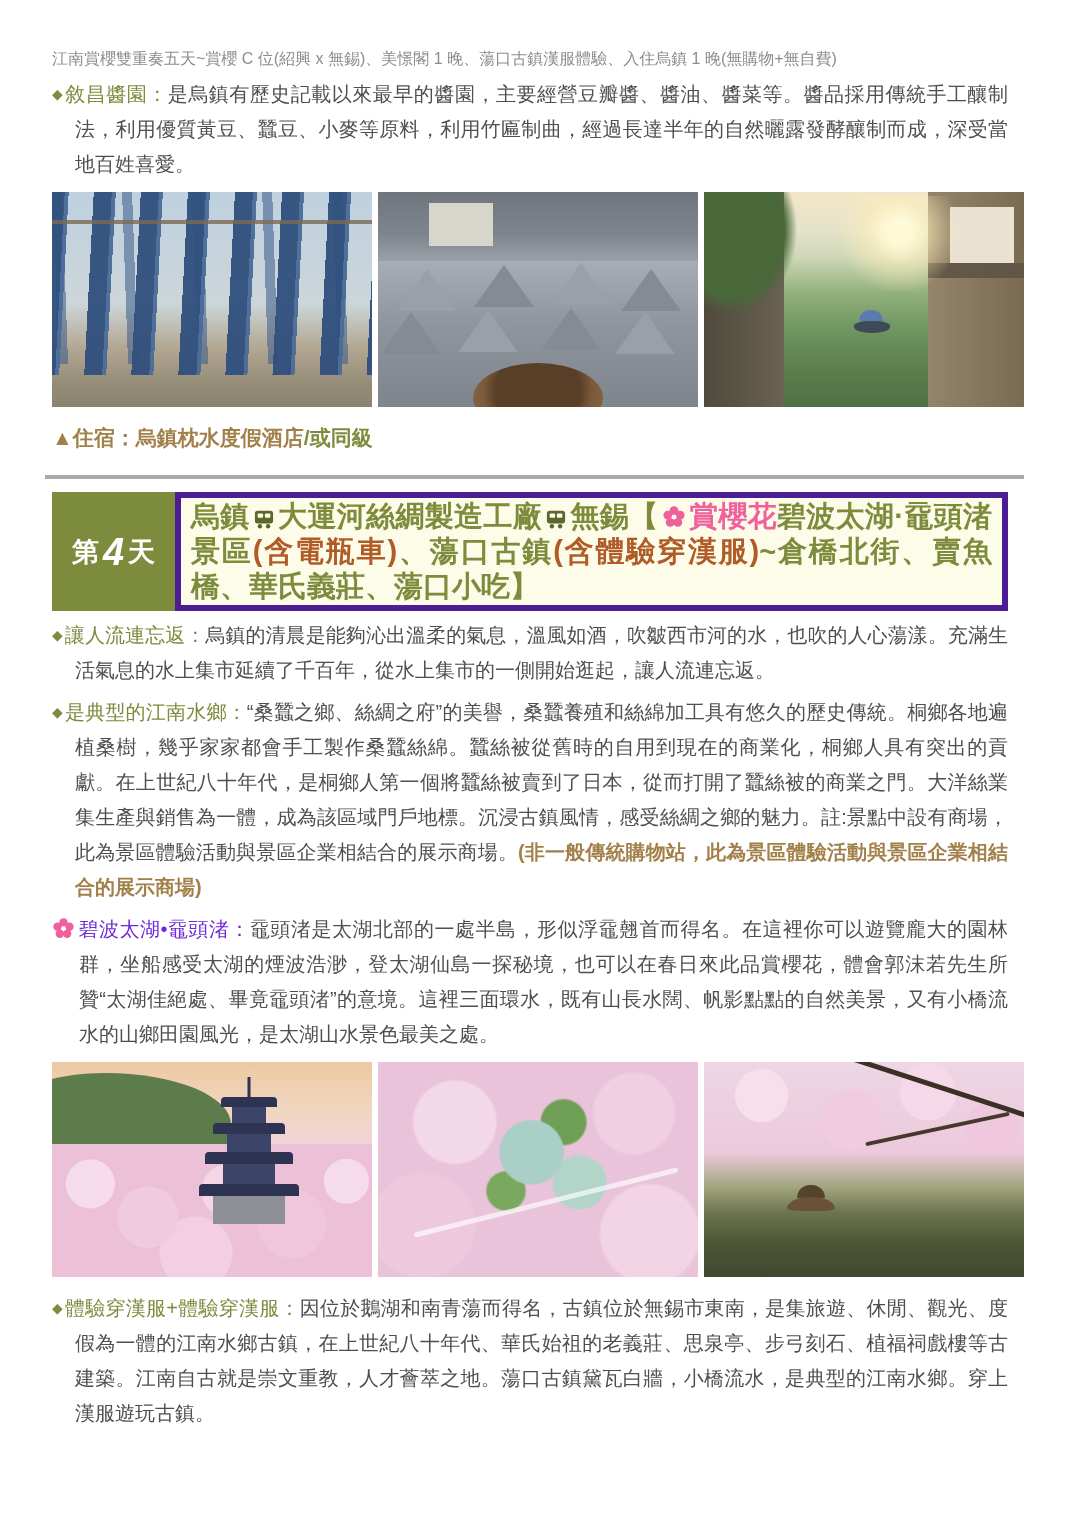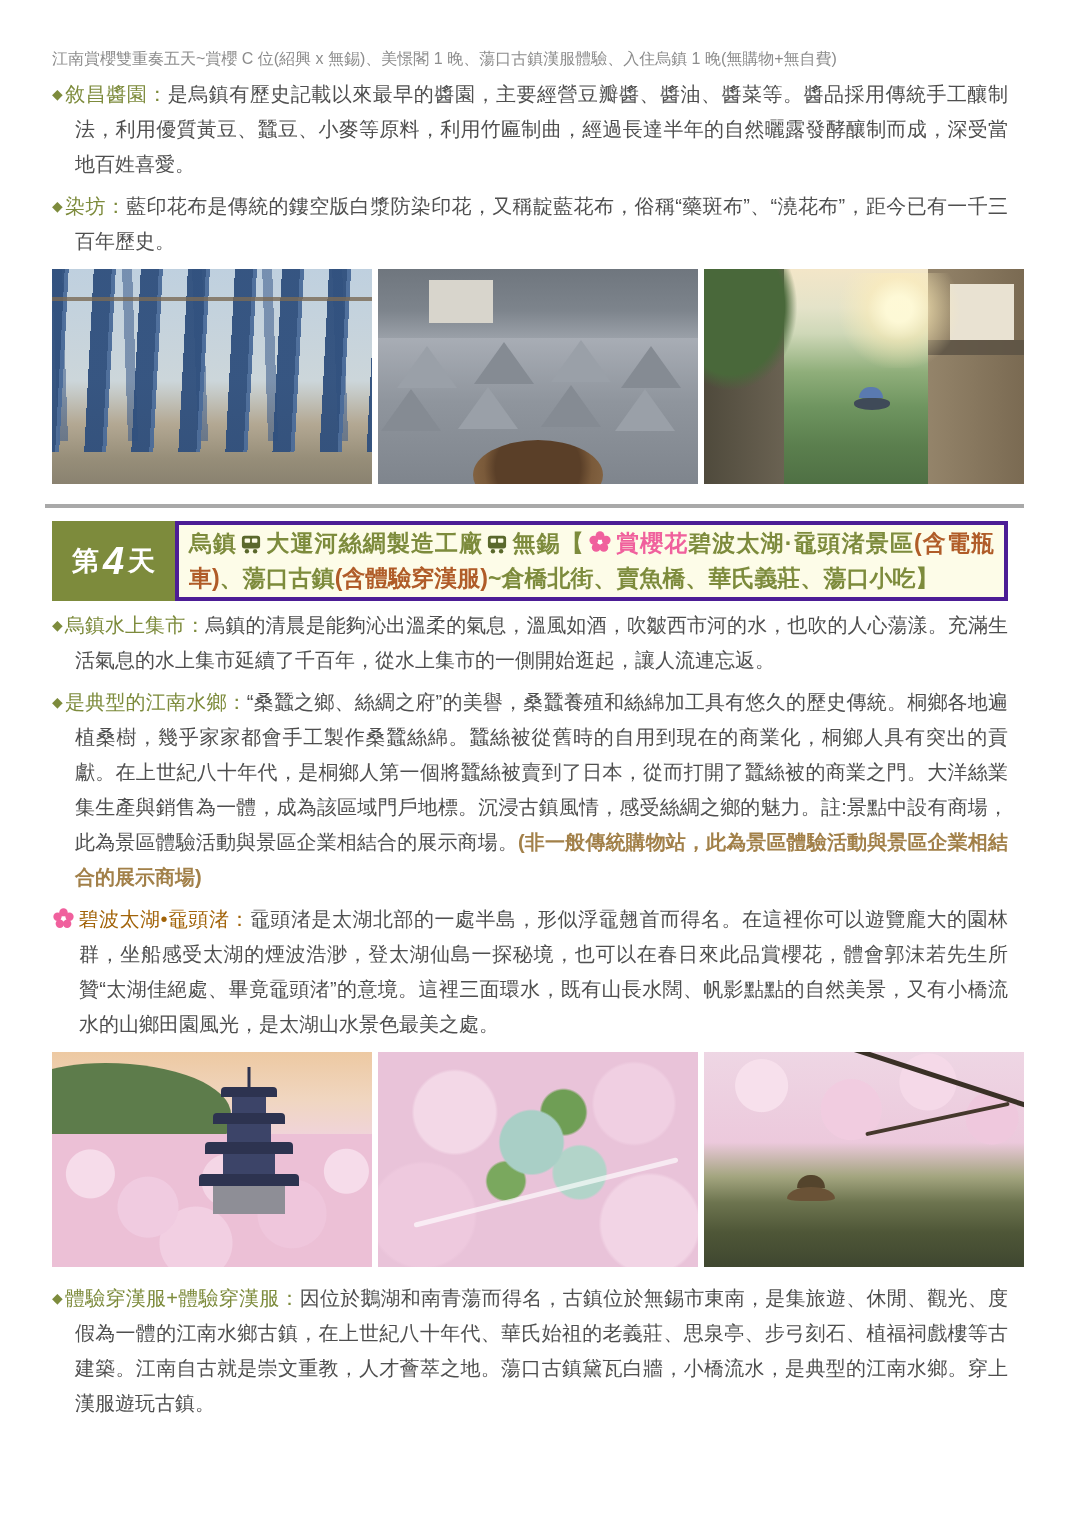--- a/index.html
+++ b/index.html
@@ -7,21 +7,21 @@
   .page { position:relative; width:1060px; height:1521px; background:#ffffff; overflow:hidden;margin-top:28px; }
   .content { padding:0 52px; }
 
   .doc-header { padding-top:20px; font-size:16px; line-height:22px; color:#8c8c8c; }
 
   .para { margin:7px 0 0 0; font-size:20px; line-height:35px; color:#4f4f4f;
           text-align:justify; padding-left:23px; text-indent:-23px; }
   .para.pinkpara { padding-left:27px; text-indent:-27px; }
   .bullet { color:#7d8b3c; font-size:14px; vertical-align:2px; margin-right:2px; }
   .ptitle { color:#7d8b3c; font-weight:normal; }
-  .ptitle.pink { color:#a16207; }
+  .ptitle.pink { color:#6d28d9; }
   .pnote { color:#a28049; font-weight:bold; }
 
   .photo-row { display:flex; gap:6px; margin-top:10px; }
   .ph { position:relative; width:320px; height:215px; overflow:hidden; flex:0 0 auto; }
 
   
   .ph1 { background:linear-gradient(180deg,#bfd0df 0%,#ccd6da 52%,#b3a893 72%,#978e79 88%,#8a8270 100%); }
   .ph1-strips { position:absolute; top:-6px; left:-14px; right:-14px; height:88%;
     background:repeating-linear-gradient(93deg, transparent 0 9px, #2f4f7d 9px 27px, #4a6b99 27px 31px, transparent 31px 47px); opacity:.95; }
   .ph1-strips2 { position:absolute; top:0; left:-20px; right:-20px; height:80%;
@@ -103,42 +103,39 @@
 
   .meal-line { margin:13px 0 0 0; font-size:21px; line-height:35px; font-weight:bold; color:#a28049; }
   .hotel-suffix { color:#7d8b3c; }
 
   .divider { height:4px; background:#a9a9a9; margin:20px -16px 13px -7px; }
 
   .day-banner { display:flex; align-items:stretch; }
   .day-box { width:123px; flex:0 0 auto; background:#7d8b3c; color:#ffffff;
     display:flex; align-items:center; justify-content:center; font-weight:bold; font-size:27px; }
   .day-box .num { font-style:italic; font-size:38px; margin:0 4px; line-height:1; }
-  .day-title { flex:1; background:#fdfce8; border:4px solid #4c1d95; padding:1px 10px;
-    font-weight:bold; font-size:23px; line-height:35px; color:#7d8b3c; text-align:justify; }
+  .day-title { flex:1; background:#fdfce8; border:6px solid #4c1d95; padding:1px 10px;
+    font-weight:bold; font-size:29px; line-height:35px; color:#7d8b3c; text-align:justify; }
   .sg.rust { color:#b05c28; }
   .sg.pink { color:#f0609d; }
   .inline-icon { display:inline-block; vertical-align:-3px; margin:0 3px; }
   .flower-bullet { display:inline-block; vertical-align:-4px; margin-right:3px; }
 </style>
 </head>
 <body>
 
 <div class="page">
   <div class="content">
 
     <div class="doc-header">江南賞櫻雙重奏五天~賞櫻 C 位(紹興 x 無錫)、美憬閣 1 晚、蕩口古鎮漢服體驗、入住烏鎮 1 晚(無購物+無自費)</div>
 
     <p class="para">
       <span class="bullet">◆</span><span class="ptitle">敘昌醬園：</span><span>是烏鎮有歷史記載以來最早的醬園，主要經營豆瓣醬、醬油、醬菜等。醬品採用傳統手工釀制法，利用優質黃豆、蠶豆、小麥等原料，利用竹匾制曲，經過長達半年的自然曬露發酵釀制而成，深受當地百姓喜愛。</span>
     </p>
 
-    <p class="para">
-      <span class="bullet">◆</span><span class="ptitle">染坊：</span><span>藍印花布是傳統的鏤空版白漿防染印花，又稱靛藍花布，俗稱“藥斑布”、“澆花布”，距今已有一千三百年歷史。</span>
-    </p>
 
     <div class="photo-row">
       <div class="ph ph1">
         <div class="ph1-strips2"></div>
         <div class="ph1-strips"></div>
         <div class="ph1-pole"></div>
       </div>
       <div class="ph ph2">
         <div class="ph2-roof"></div>
         <div class="ph2-wall"></div>
@@ -157,20 +154,21 @@
         <div class="ph3-ivy"></div>
         <div class="ph3-right"></div>
         <div class="ph3-house"></div>
         <div class="ph3-roofband"></div>
         <div class="ph3-sun"></div>
         <div class="ph3-canopy"></div>
         <div class="ph3-boat"></div>
       </div>
     </div>
 
+    <p class="meal-line"><span>▲住宿：烏鎮枕水度假酒店</span><span class="hotel-suffix">/或同級</span></p>
 
     <div class="divider"></div>
 
     <div class="day-banner">
       <div class="day-box">
         <span>第</span>
         <span class="num">4</span>
         <span>天</span>
       </div>
       <div class="day-title">
@@ -191,21 +189,21 @@
             <circle cx="18.2" cy="10.1" r="4.4" fill="#f0609d"></circle>
             <circle cx="15.8" cy="17.4" r="4.4" fill="#f0609d"></circle>
             <circle cx="8.2" cy="17.4" r="4.4" fill="#f0609d"></circle>
             <circle cx="5.8" cy="10.1" r="4.4" fill="#f0609d"></circle>
             <circle cx="12" cy="12" r="2.2" fill="#ffffff"></circle>
           </svg><span class="sg pink">賞櫻花</span><span class="sg">碧波太湖·黿頭渚景區</span><span class="sg rust">(含電瓶車)</span><span class="sg">、蕩口古鎮</span><span class="sg rust">(含體驗穿漢服)</span><span class="sg">~倉橋北街、賣魚橋、華氏義莊、蕩口小吃】</span>
       </div>
     </div>
 
     <p class="para">
-      <span class="bullet">◆</span><span class="ptitle">烏鎮水上集市：</span><span>烏鎮的清晨是能夠沁出溫柔的氣息，溫風如酒，吹皺西市河的水，也吹的人心蕩漾。充滿生活氣息的水上集市延續了千百年，從水上集市的一側開始逛起，讓人流連忘返。</span>
+      <span class="bullet">◆</span><span class="ptitle">讓人流連忘返：</span><span>烏鎮的清晨是能夠沁出溫柔的氣息，溫風如酒，吹皺西市河的水，也吹的人心蕩漾。充滿生活氣息的水上集市延續了千百年，從水上集市的一側開始逛起，讓人流連忘返。</span>
     </p>
 
     <p class="para">
       <span class="bullet">◆</span><span class="ptitle">是典型的江南水鄉：</span><span>“桑蠶之鄉、絲綢之府”的美譽，桑蠶養殖和絲綿加工具有悠久的歷史傳統。桐鄉各地遍植桑樹，幾乎家家都會手工製作桑蠶絲綿。蠶絲被從舊時的自用到現在的商業化，桐鄉人具有突出的貢獻。在上世紀八十年代，是桐鄉人第一個將蠶絲被賣到了日本，從而打開了蠶絲被的商業之門。大洋絲業集生產與銷售為一體，成為該區域門戶地標。沉浸古鎮風情，感受絲綢之鄉的魅力。註:景點中設有商場，此為景區體驗活動與景區企業相結合的展示商場。</span><span class="pnote">(非一般傳統購物站，此為景區體驗活動與景區企業相結合的展示商場)</span>
     </p>
 
     <p class="para pinkpara">
       <svg class="flower-bullet" width="23" height="23" viewBox="0 0 24 24">
           <circle cx="12" cy="5.6" r="4.4" fill="#f0609d"></circle>
           <circle cx="18.2" cy="10.1" r="4.4" fill="#f0609d"></circle>

